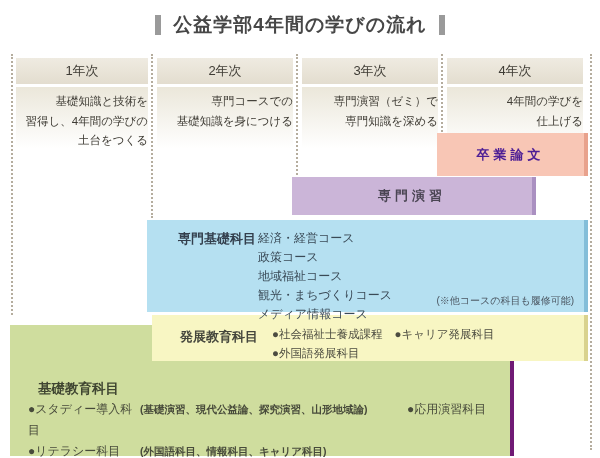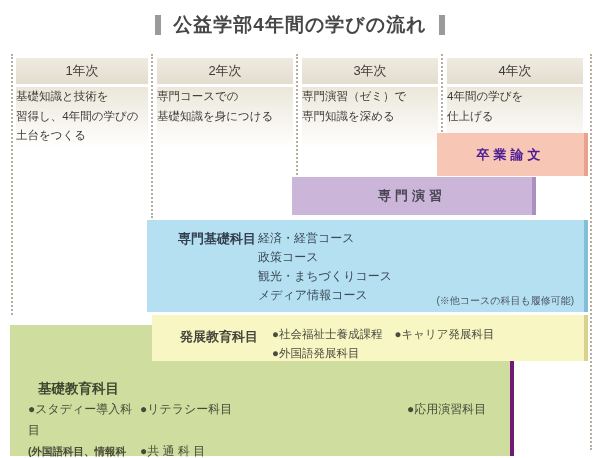--- a/index.html
+++ b/index.html
@@ -25,21 +25,21 @@
 
   
   .year-box{position:absolute;top:58px;height:26px;line-height:26px;text-align:center;
     font-size:13px;color:#3f3c35;background:linear-gradient(180deg,#efebe1 0%,#e3ddcf 100%);}
   .yb-0{left:16px;width:132px;}
   .yb-1{left:157px;width:136px;}
   .yb-2{left:302px;width:136px;}
   .yb-3{left:447px;width:136px;}
 
   
-  .desc-box{position:absolute;top:87px;height:88px;text-align:left;
+  .desc-box{position:absolute;top:87px;height:88px;padding-top:5px;text-align:right;
     font-size:11.5px;line-height:1.7;color:#3f3c35;white-space:pre-line;
     background:linear-gradient(180deg,#ebe7da 0%,rgba(255,255,255,0) 70%);}
   .db-0{left:16px;width:132px;}
   .db-1{left:157px;width:136px;}
   .db-2{left:302px;width:136px;}
   .db-3{left:447px;width:136px;}
 
   
   .band{position:absolute;}
   .band-green{left:10px;top:325px;width:504px;height:131px;background:#cfdd9e;border-right:4px solid #701a75;}
@@ -99,20 +99,21 @@
 基礎知識を身につける</div>
   <div class="desc-box db-2">専門演習（ゼミ）で
 専門知識を深める</div>
   <div class="desc-box db-3">4年間の学びを
 仕上げる</div>
 
   <div class="band band-green">
     <div class="lbl-green lbl-green-left">基礎教育科目</div>
     <div class="subject-grid">
       <div class="subject-name">●スタディー導入科目</div>
+      <div class="subject-detail">(基礎演習、現代公益論、探究演習、山形地域論)</div>
       <div class="subject-name">●リテラシー科目</div>
       <div class="subject-detail">(外国語科目、情報科目、キャリア科目)</div>
       <div class="subject-name">●共 通 科 目</div>
       <div class="subject-detail">(人文科学系、社会科学系、STEAM導入科目、SDGs導入科目)</div>
     </div>
     <div class="green-right-item">●応用演習科目</div>
   </div>
 
   <div class="band band-yellow">
     <div class="lbl lbl-yellow">発展教育科目</div>
@@ -125,20 +126,21 @@
         <span>●外国語発展科目</span>
       </div>
     </div>
   </div>
 
   <div class="band band-blue">
     <div class="lbl lbl-blue">専門基礎科目</div>
     <div class="course-list">
       <div>経済・経営コース</div>
       <div>政策コース</div>
+      <div>地域福祉コース</div>
       <div>観光・まちづくりコース</div>
       <div>メディア情報コース</div>
     </div>
     <div class="blue-note">(※他コースの科目も履修可能)</div>
   </div>
 
   <div class="band band-purple">
     <div class="lbl lbl-purple">専門演習</div>
   </div>
 

